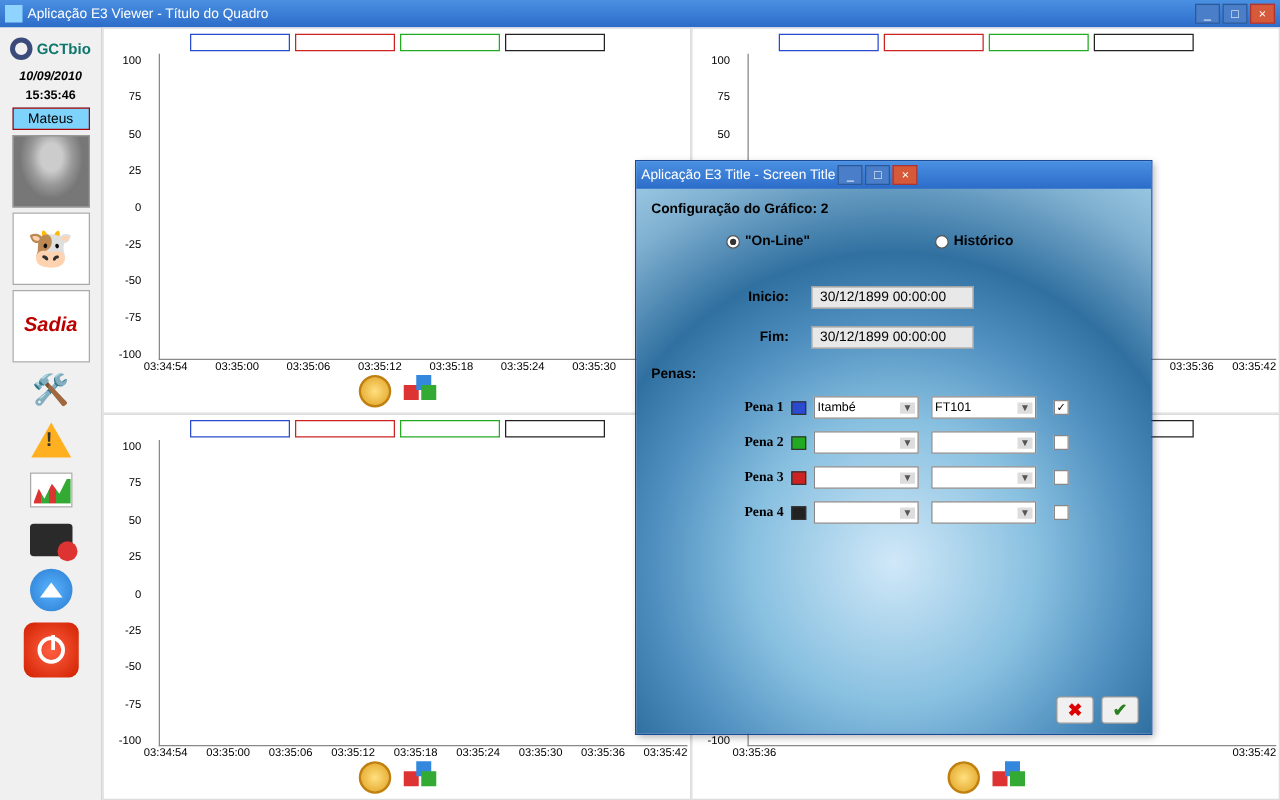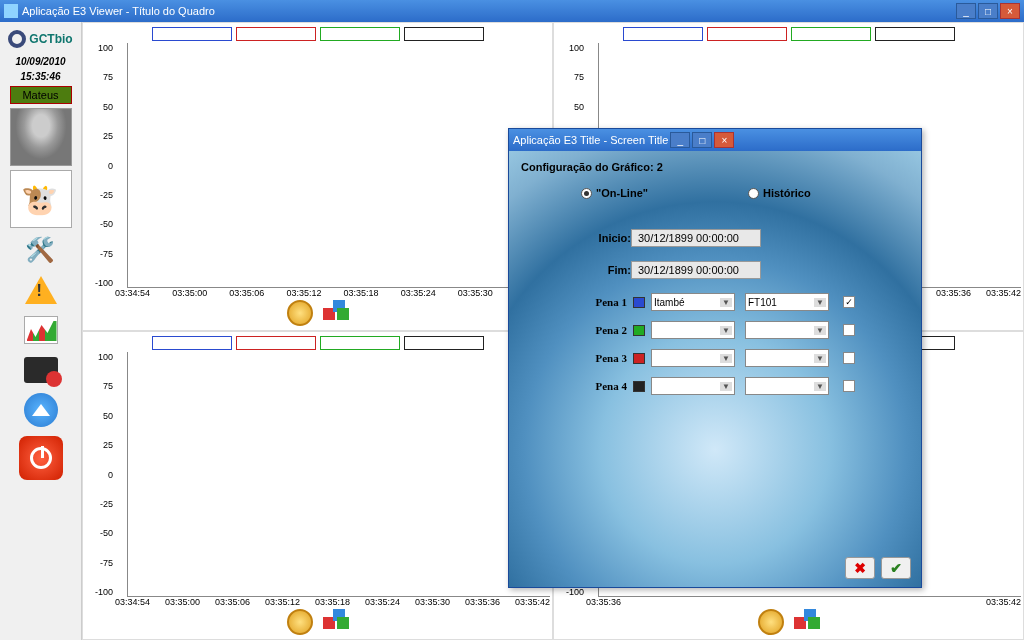--- a/index.html
+++ b/index.html
@@ -16,22 +16,22 @@
 .win-btn { width: 20px; height: 16px; margin-left: 2px; background: #4a7ec9; border: 1px solid #2a5a9a; display: flex; align-items: center; justify-content: center; font-size: 10px; color: #fff; cursor: pointer; }
 .win-btn.close { background: #d65a3a; border-color: #a33; }
 
 
 .app-body { display: flex; height: calc(640px - 22px); }
 .sidebar { width: 82px; background: #f0f0f0; border-right: 1px solid #ccc; display: flex; flex-direction: column; align-items: center; padding: 4px 2px; gap: 4px; }
 .logo { display: flex; align-items: center; gap: 3px; padding: 4px 0; }
 .logo-circle { width: 18px; height: 18px; border: 4px solid #3a4a7a; border-radius: 50%; }
 .logo-text { font-size: 12px; font-weight: bold; color: #0f766e; }
 .side-date { font-size: 10px; font-weight: bold; font-style: italic; text-align: center; }
-.side-time { font-size: 10px; font-weight: bold; font-style: italic; }
-.side-user { width: 62px; padding: 2px; border: 1px solid #a00; text-align: center; font-size: 11px; background: #4d7c0f; }
+.side-time { font-size: 10px; font-weight: bold; }
+.side-user { width: 62px; padding: 2px; border: 1px solid #a00; text-align: center; font-size: 11px; background: #7dd3fc; }
 .side-photo { width: 62px; height: 58px; background: #888; border: 1px solid #999; background-image: radial-gradient(ellipse at 50% 30%, #ccc 20%, #999 40%, #777 60%); }
 .side-box { width: 62px; height: 58px; background: #fff; border: 1px solid #aaa; display: flex; align-items: center; justify-content: center; font-size: 18px; cursor: pointer; }
 .cow { font-size: 30px; color: #0a2a8a; }
 .sadia-logo { font-weight: bold; font-size: 16px; color: #b00; font-style: italic; }
 .tool-btn { width: 50px; height: 36px; display: flex; align-items: center; justify-content: center; font-size: 24px; cursor: pointer; }
 .warn-tri { width: 0; height: 0; border-left: 16px solid transparent; border-right: 16px solid transparent; border-bottom: 28px solid #ffb020; position: relative; }
 .warn-tri::after { content: "!"; position: absolute; top: 6px; left: -4px; color: #333; font-weight: bold; font-size: 16px; }
 .chart-ico { width: 34px; height: 28px; background: #fff; border: 1px solid #aaa; position: relative; }
 .chart-ico::after { content: ""; position: absolute; bottom: 2px; left: 2px; width: 30px; height: 20px; background: linear-gradient(to right, #d33 0 20%, #3a3 20% 40%, #d33 40% 60%, #3a3 60% 100%); clip-path: polygon(0 100%,15% 40%,30% 80%,50% 20%,70% 60%,90% 0,100% 0,100% 100%); }
 .monitor-ico { width: 34px; height: 26px; background: #2a2a2a; border-radius: 3px; position: relative; }
@@ -61,21 +61,21 @@
 .dialog { position: absolute; left: 508px; top: 128px; width: 414px; height: 460px; border: 1px solid #1a4a9a; box-shadow: 2px 2px 6px rgba(0,0,0,.3); background: radial-gradient(circle at 50% 70%, #d0e8f8 0%, #88c0e0 30%, #5090c0 50%, #3070a0 65%, #80b0d0 85%, #a0d0e8 100%); }
 .dlg-titlebar { height: 22px; background: linear-gradient(#4a90e2,#2c6cc9); display: flex; align-items: center; padding: 0 4px; color: #fff; font-size: 11px; }
 .dlg-body { padding: 10px 12px; font-size: 11px; }
 .dlg-heading { font-weight: bold; margin-bottom: 14px; }
 .radio-row { display: flex; gap: 100px; padding-left: 60px; margin-bottom: 30px; }
 .radio-item { display: flex; align-items: center; gap: 4px; font-weight: bold; }
 .radio-dot { width: 11px; height: 11px; border: 1px solid #555; border-radius: 50%; background: #fff; display: inline-flex; align-items: center; justify-content: center; }
 .radio-dot.on::after { content: ""; width: 5px; height: 5px; background: #333; border-radius: 50%; }
 .section-label { font-weight: bold; margin: 10px 0 12px; }
 .period-row { display: flex; align-items: center; margin-bottom: 14px; padding-left: 60px; }
-.period-row label { width: 50px; text-align: right; font-weight: bold; margin-right: 0; }
+.period-row label { width: 50px; text-align: right; font-weight: bold; margin-right: 18px; }
 .date-field { background: #e8e8e8; border: 1px solid #999; padding: 2px 6px; font-size: 11px; width: 130px; }
 .pena-header { display: flex; padding-left: 120px; font-weight: bold; margin-bottom: 6px; }
 .pena-header .col-o { width: 100px; text-align: center; }
 .pena-header .col-t { width: 90px; text-align: center; }
 .pena-header .col-l { width: 36px; text-align: center; }
 .pena-row { display: flex; align-items: center; margin-bottom: 10px; padding-left: 60px; }
 .pena-row .lbl { width: 46px; text-align: right; font-weight: bold; font-family: Liberation Serif, serif; }
 .swatch { width: 12px; height: 11px; margin: 0 6px; border: 1px solid #333; }
 .sel { width: 84px; height: 18px; background: #fff; border: 1px solid #888; font-size: 10px; padding: 0 2px; display: flex; align-items: center; justify-content: space-between; margin-right: 10px; }
 .sel .arrow { font-size: 8px; color: #555; background: #ddd; padding: 0 2px; }
@@ -104,20 +104,23 @@
       <div class="logo-circle"></div>
       <span class="logo-text">GCTbio</span>
     </div>
     <div class="side-date">10/09/2010</div>
     <div class="side-time">15:35:46</div>
     <div class="side-user">Mateus</div>
     <div class="side-photo"></div>
     <div class="side-box">
         <span class="cow">🐮</span>
       </div>
+    <div class="side-box">
+        <span class="sadia-logo">Sadia</span>
+      </div>
     <div class="tool-btn">
         <span>🛠️</span>
       </div>
     <div class="tool-btn">
         <div class="warn-tri"></div>
       </div>
     <div class="tool-btn">
         <div class="chart-ico"></div>
       </div>
     <div class="tool-btn">
@@ -300,20 +303,21 @@
       </div>
     </div>
     <div class="period-row">
       <label>Inicio:</label>
       <div class="date-field">30/12/1899 00:00:00</div>
     </div>
     <div class="period-row">
       <label>Fim:</label>
       <div class="date-field">30/12/1899 00:00:00</div>
     </div>
+    <div class="section-label">Penas:</div>
     <div id="pena-rows">
         <div class="pena-row">
           <span class="lbl">Pena 1</span>
           <span class="swatch" style="background:#2a4ad0"></span>
           <div class="sel">
             <span>Itambé</span>
             <span class="arrow">▼</span>
           </div>
           <div class="sel">
             <span>FT101</span>

